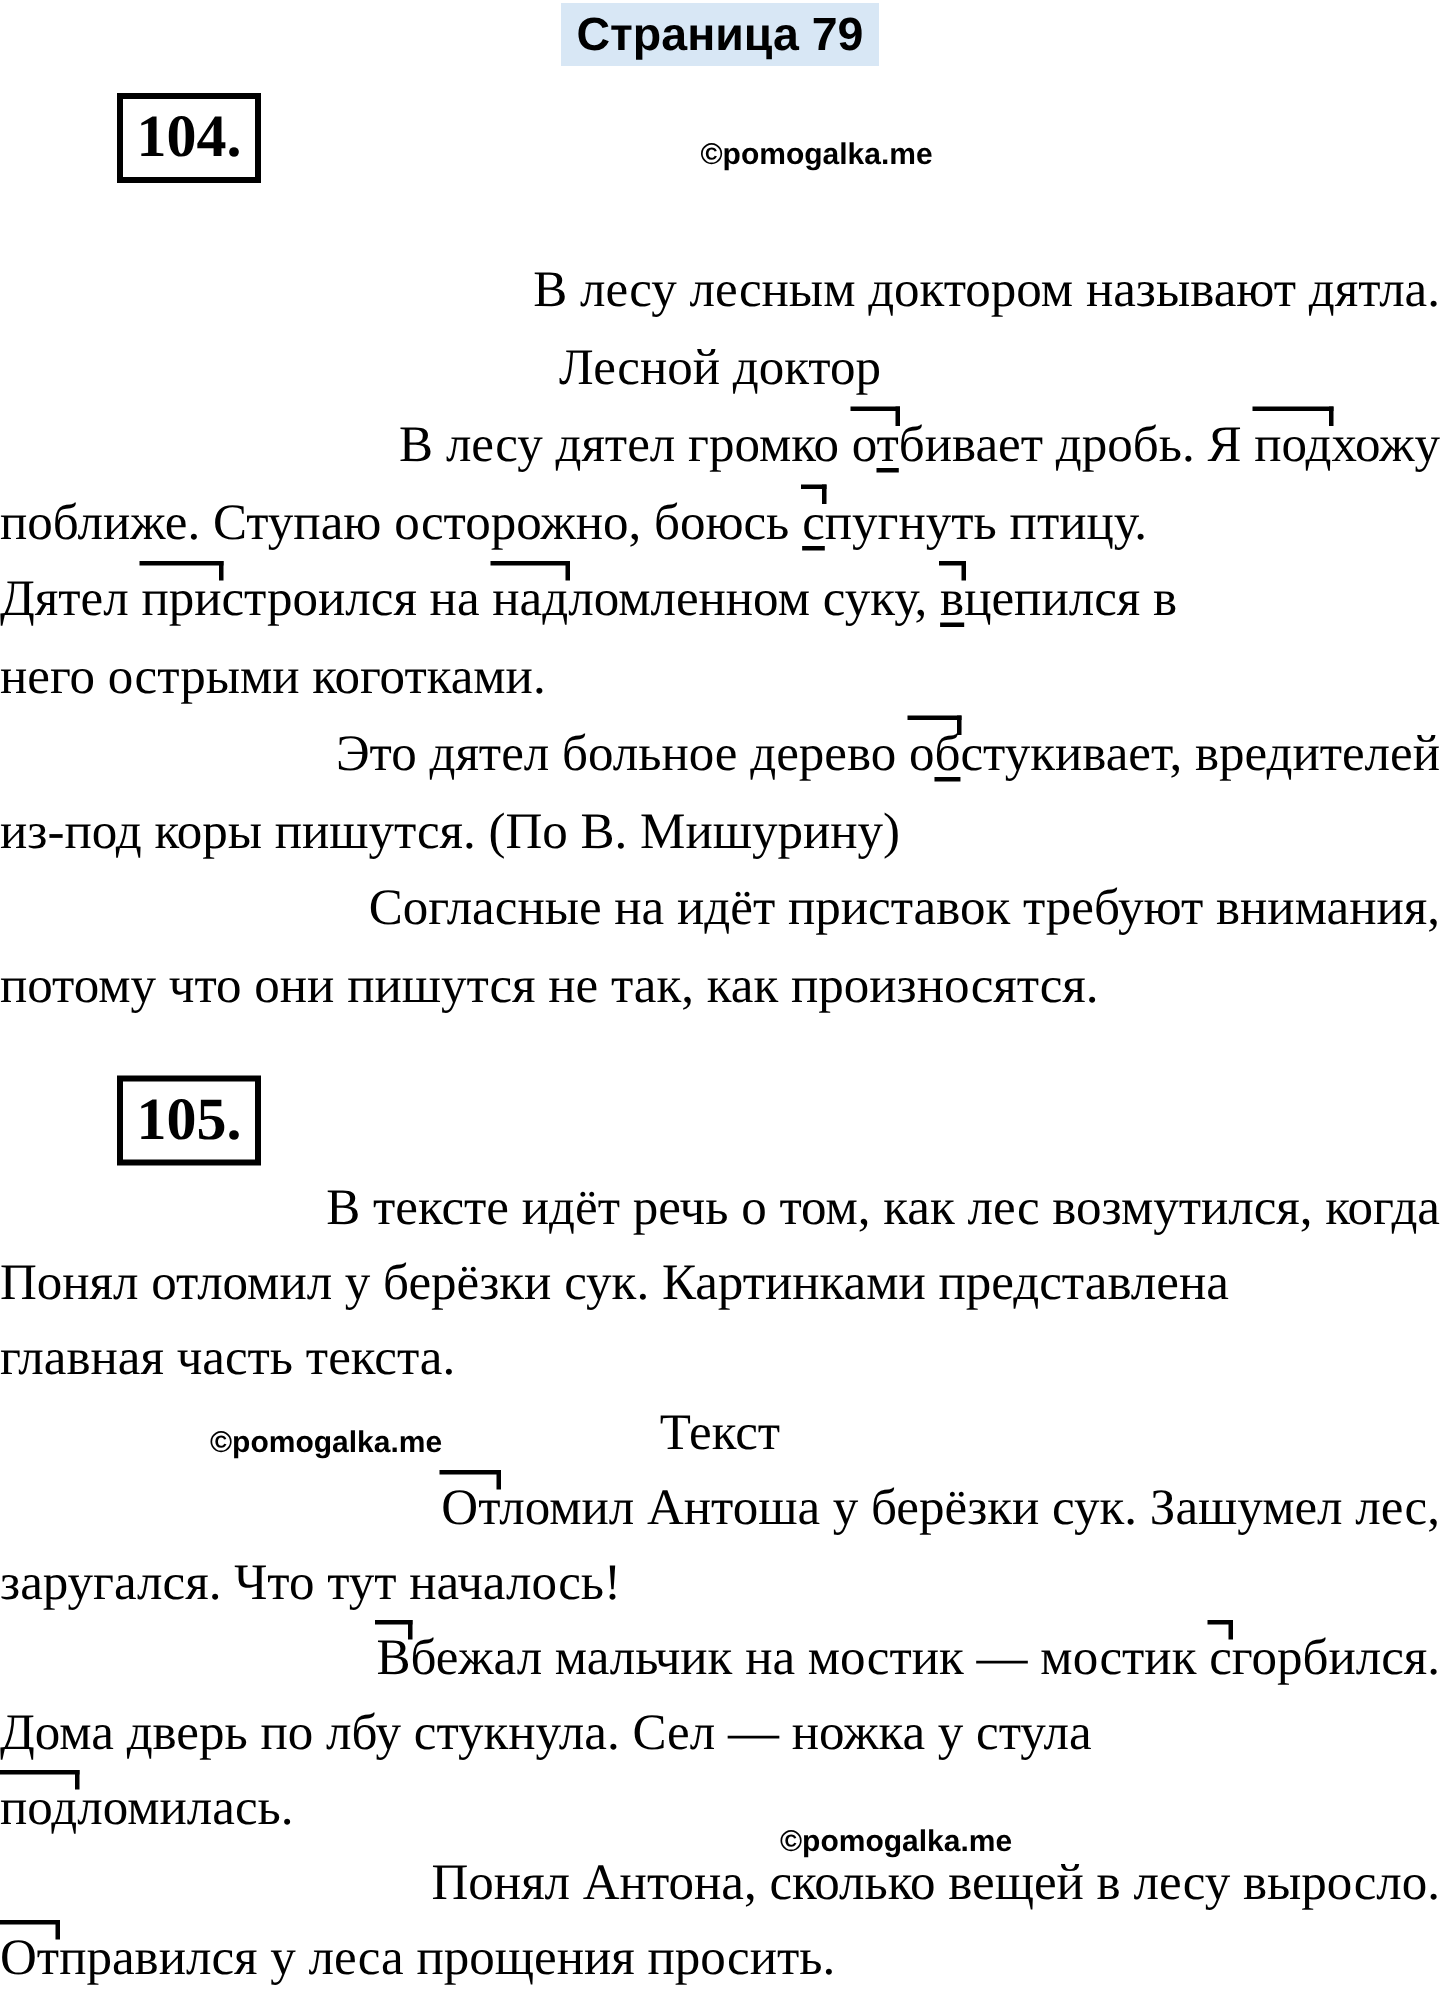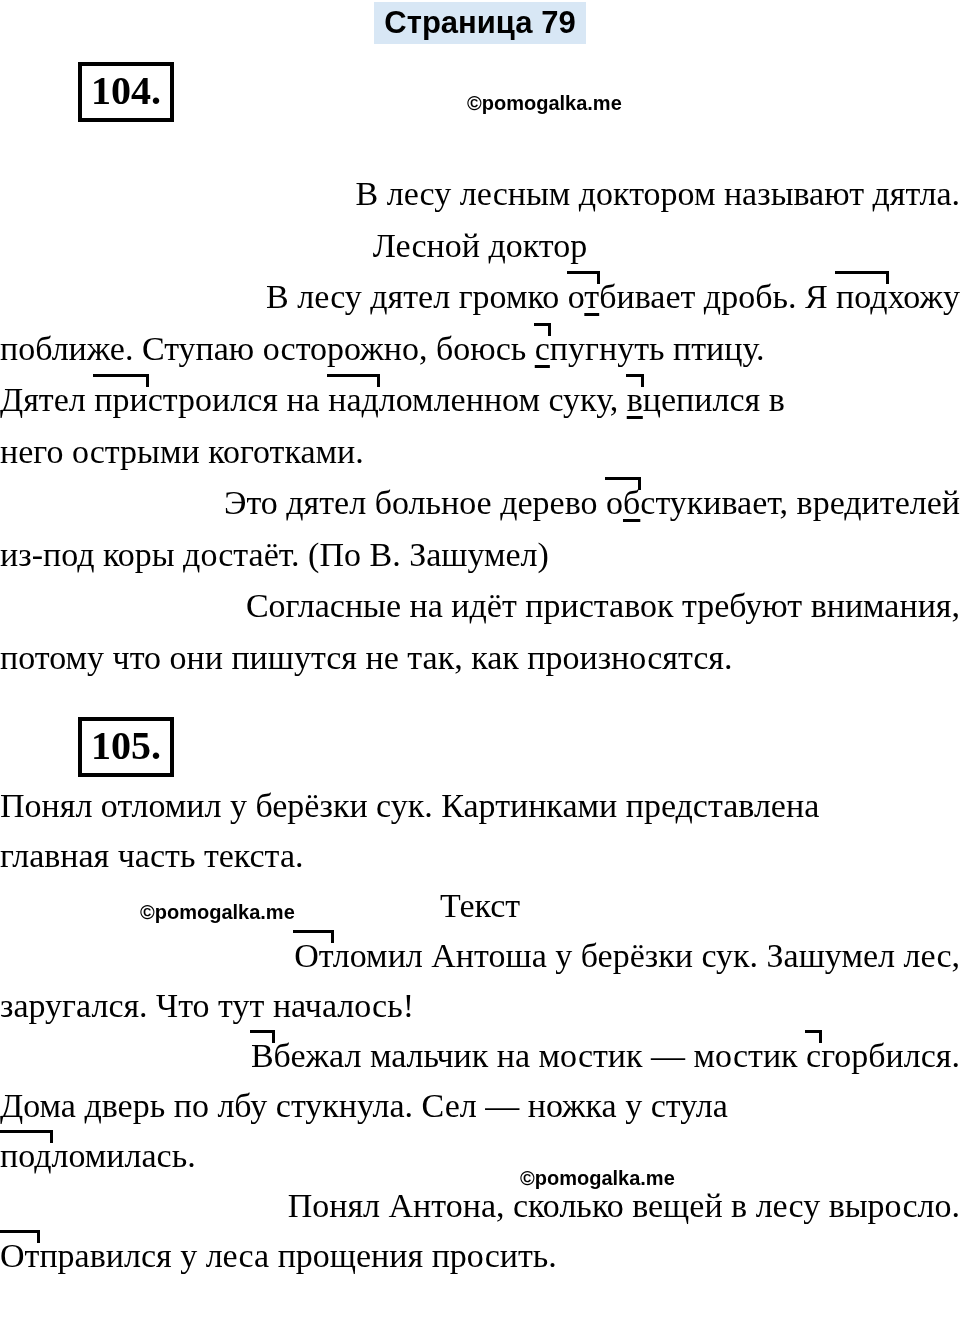--- a/index.html
+++ b/index.html
@@ -56,24 +56,25 @@
   </div>
   <div id="document-body">
       <div class="exrow ex-0"><span class="exbox">104.</span><span class="wm wm-0">©pomogalka.me</span></div>
       <div class="line sec1 indent">В лесу лесным доктором называют дятла.</div>
       <div class="line sec1 center">Лесной доктор</div>
       <div class="line sec1 indent">В лесу дятел громко <span class="pfx">о<span class="ul">т</span></span>бивает дробь. Я <span class="pfx">по<span class="ul">д</span></span>хожу</div>
       <div class="line sec1">поближе. Ступаю осторожно, боюсь <span class="pfx"><span class="ul">с</span></span>пугнуть птицу.</div>
       <div class="line sec1">Дятел <span class="pfx">при</span>строился на <span class="pfx">на<span class="ul">д</span></span>ломленном суку, <span class="pfx"><span class="ul">в</span></span>цепился в</div>
       <div class="line sec1">него острыми коготками.</div>
       <div class="line sec1 indent">Это дятел больное дерево <span class="pfx">о<span class="ul">б</span></span>стукивает, вредителей</div>
-      <div class="line sec1">из-под коры достаёт. (По В. Зашумел)</div>
+      <div class="line sec1">из-под коры пишутся. (По В. Мишурину)</div>
       <div class="line sec1 indent">Согласные на идёт приставок требуют внимания,</div>
       <div class="line sec1">потому что они пишутся не так, как произносятся.</div>
       <div class="exrow ex-1"><span class="exbox">105.</span></div>
+      <div class="line sec2 indent">В тексте идёт речь о том, как лес возмутился, когда</div>
       <div class="line sec2">Понял отломил у берёзки сук. Картинками представлена</div>
       <div class="line sec2">главная часть текста.</div>
       <div class="line sec2 center">Текст<span class="wm wm-1">©pomogalka.me</span></div>
       <div class="line sec2 indent"><span class="pfx">От</span>ломил Антоша у берёзки сук. Зашумел лес,</div>
       <div class="line sec2">заругался. Что тут началось!</div>
       <div class="line sec2 indent"><span class="pfx">В</span>бежал мальчик на мостик — мостик <span class="pfx">с</span>горбился.</div>
       <div class="line sec2"><span class="ul">Д</span>ома дверь по лбу стукнула. Сел — ножка у стула</div>
       <div class="line sec2"><span class="pfx">под</span>ломилась.<span class="wm wm-2">©pomogalka.me</span></div>
       <div class="line sec2 indent">Понял Антона, сколько вещей в лесу выросло.</div>
       <div class="line sec2"><span class="pfx">От</span>правился у леса прощения просить.</div>

